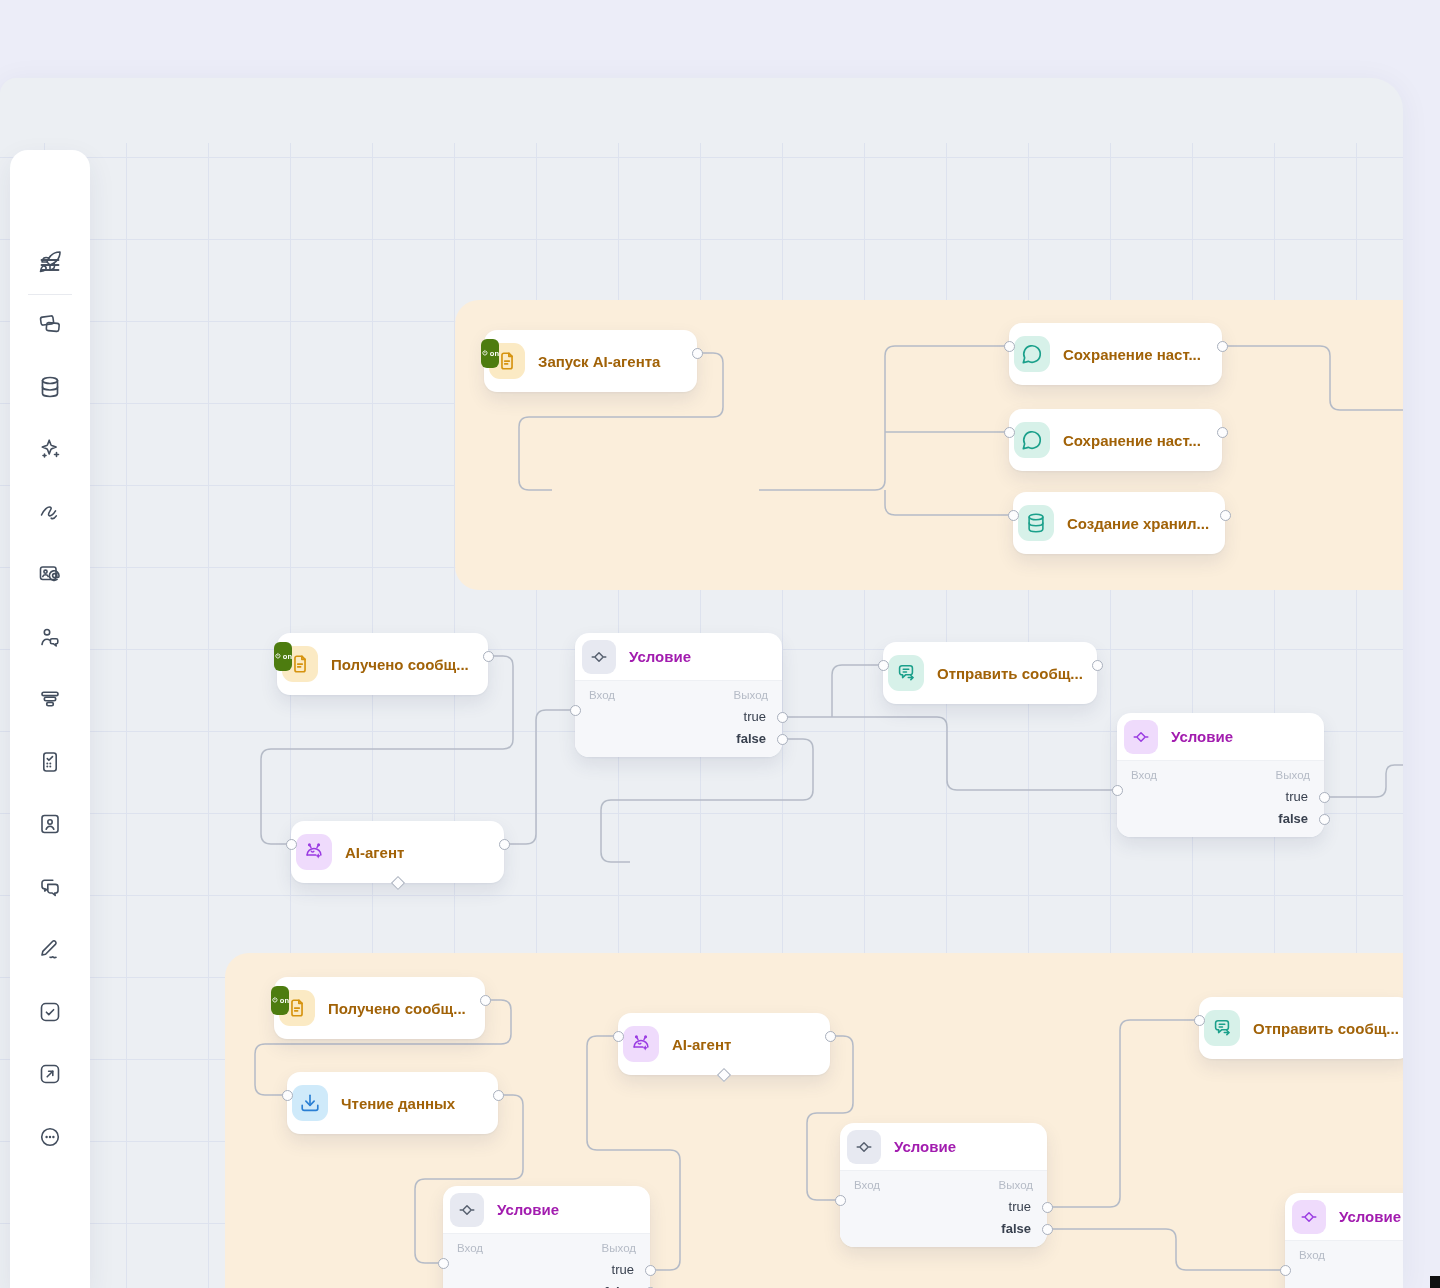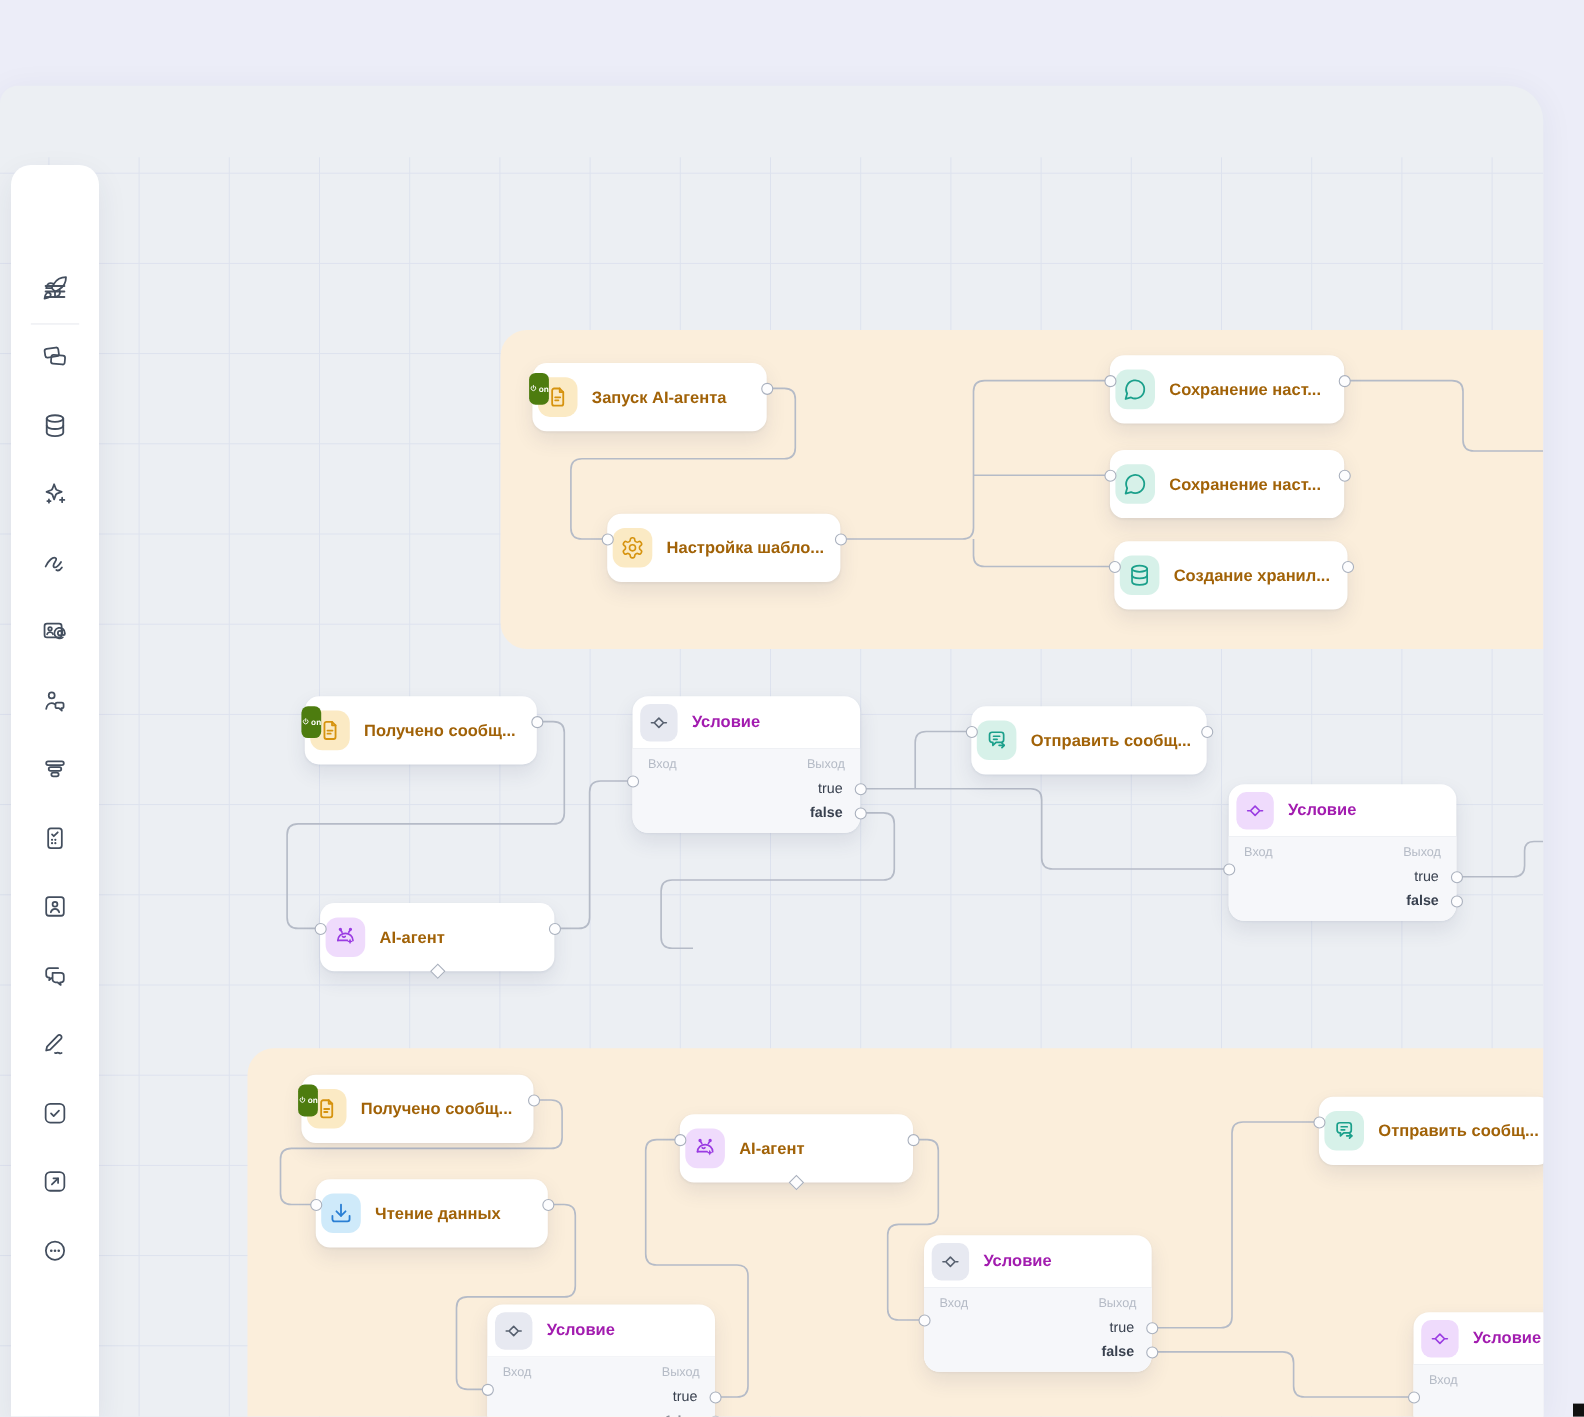--- a/index.html
+++ b/index.html
@@ -257,30 +257,20 @@
         </span>
       <span class="nicon amber">
           <svg viewBox="0 0 24 24">
             <use href="#i-doc"></use>
           </svg>
         </span>
       <span class="label">Запуск AI-агента</span>
       <span class="port pout"></span>
     </div>
 
-    <div class="node" style="left:552px;top:324px;width:207px">
-      <span class="nicon amber">
-          <svg viewBox="0 0 24 24">
-            <use href="#i-gear"></use>
-          </svg>
-        </span>
-      <span class="label">Настройка шабло...</span>
-      <span class="port pin"></span>
-      <span class="port pout"></span>
-    </div>
 
     <div class="node" style="left:1009px;top:180px;width:208px">
       <span class="nicon teal">
           <svg viewBox="0 0 24 24">
             <use href="#i-chat"></use>
           </svg>
         </span>
       <span class="label">Сохранение наст...</span>
       <span class="port pin"></span>
       <span class="port pout"></span>

